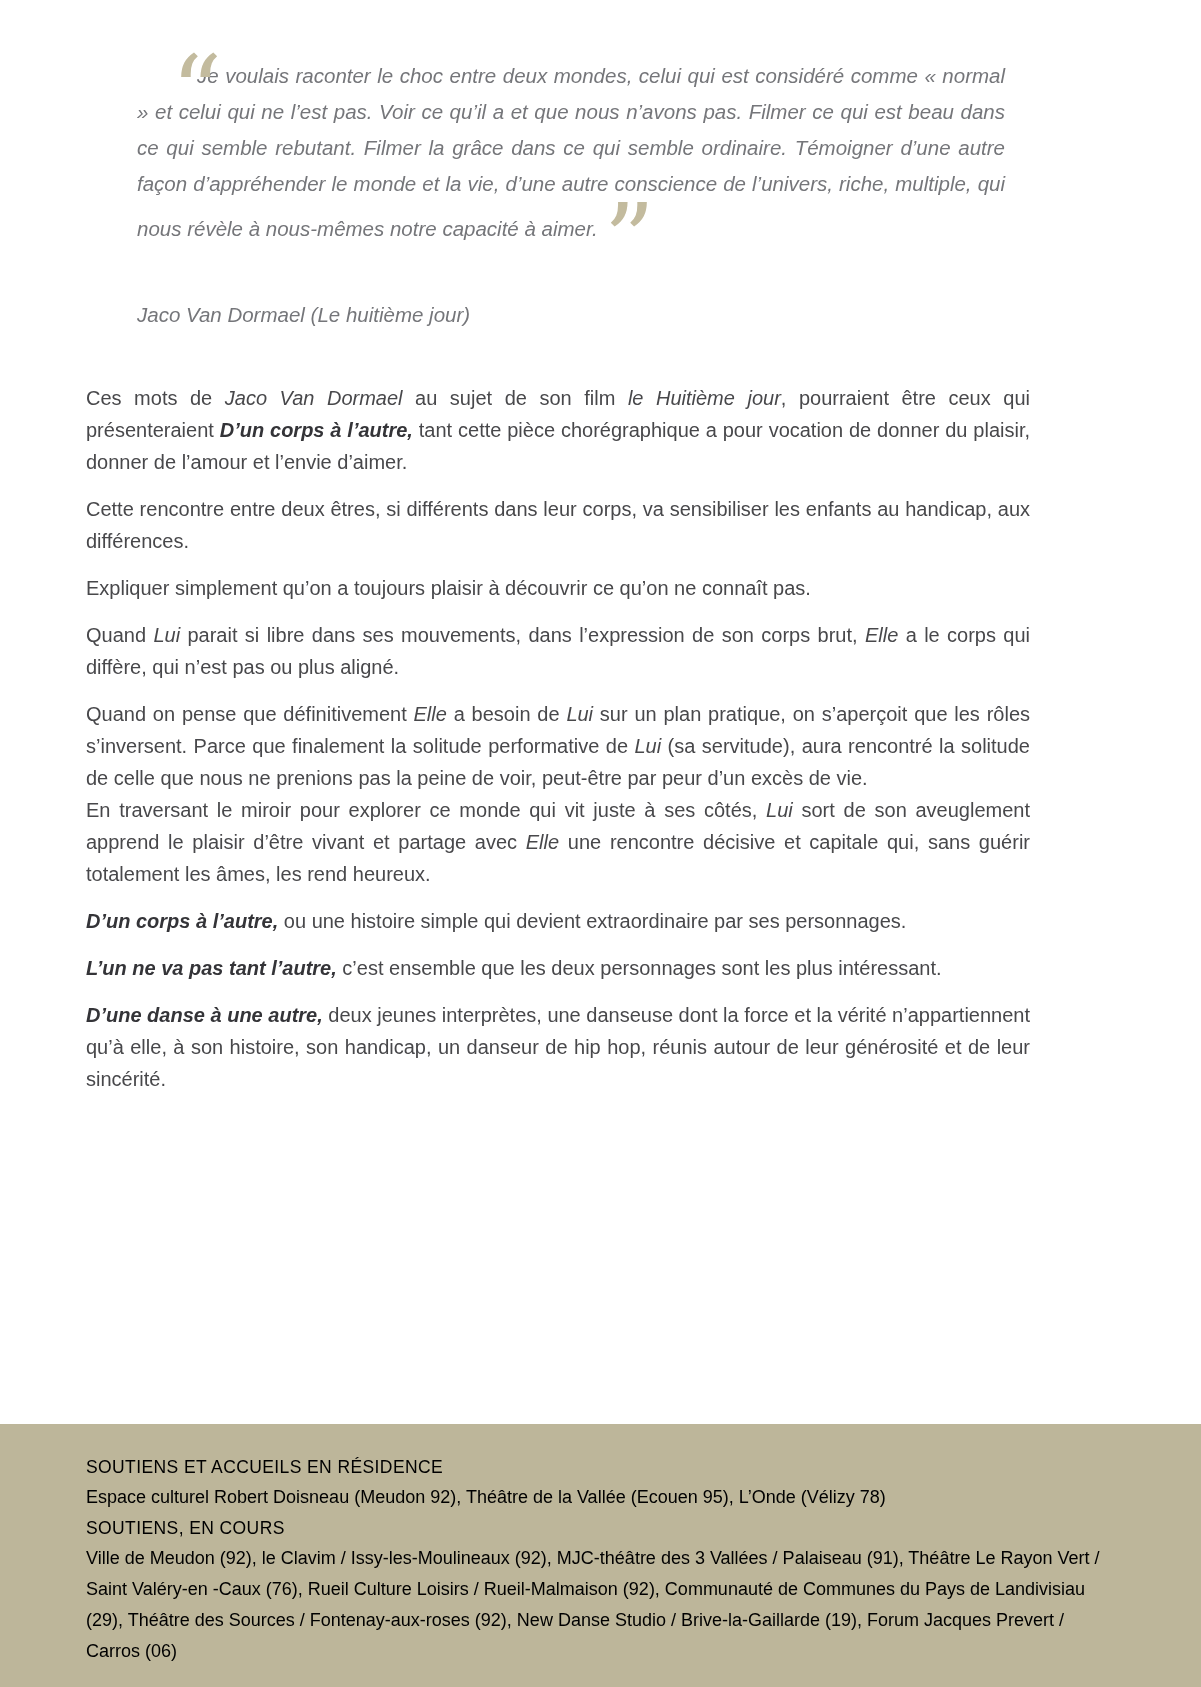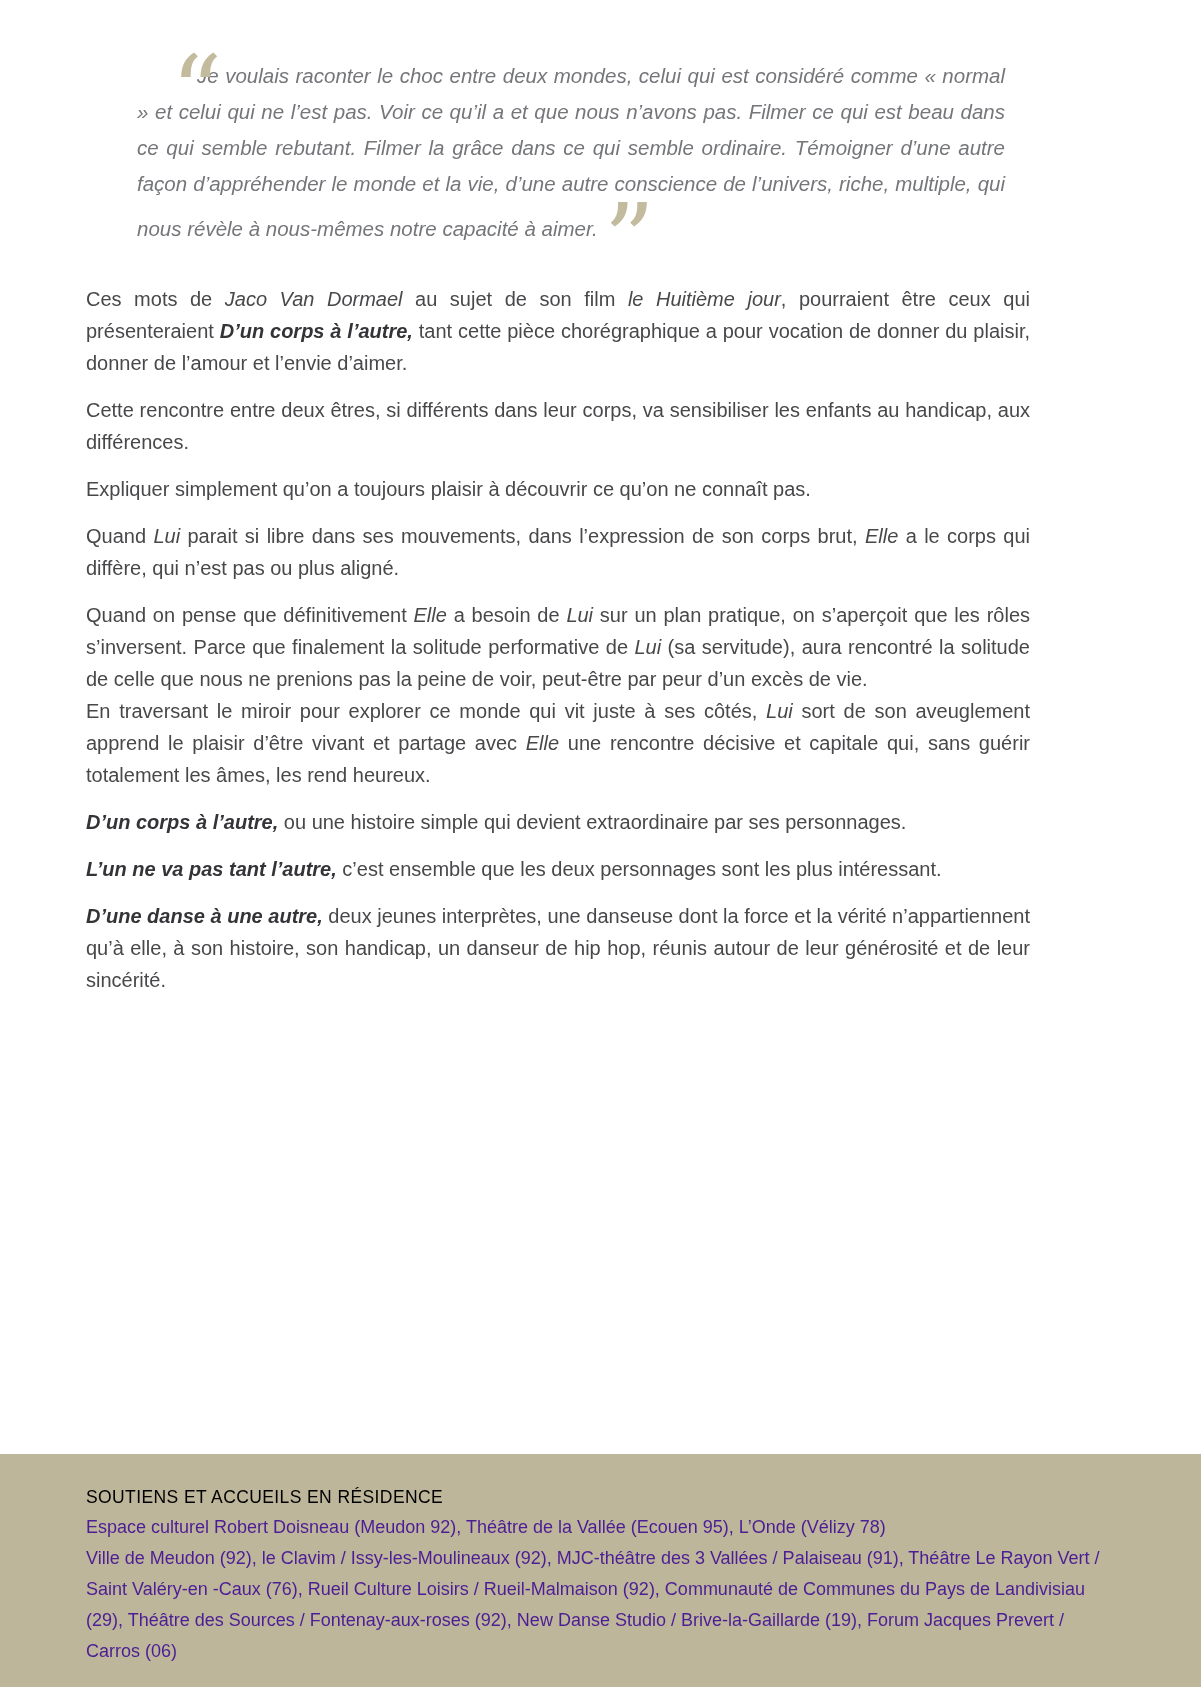--- a/index.html
+++ b/index.html
@@ -39,21 +39,21 @@
   .attribution {
     margin:54px 0 0 51px;
     font-style:italic;
     color:#75767a;
     font-size:20.5px;
     line-height:28px;
   }
 
   
   .paras {
-    margin-top:36px;
+    margin-top:53px;
     color:#48484b;
     font-size:20px;
     line-height:32px;
     text-align:justify;
   }
   .paras p { margin:0 0 15px 0; }
   .seg-n { font-style:normal; }
   .seg-i { font-style:italic; }
   .seg-bi { font-style:italic; font-weight:700; color:#343438; }
 
@@ -64,48 +64,50 @@
     box-sizing:border-box;
   }
   .f-heading {
     color:#000000;
     font-weight:400;
     font-size:17.5px;
     letter-spacing:0.4px;
     line-height:30px;
   }
   .f-text {
-    color:#4c1d95;
+    color:#000000;
     font-size:18px;
     line-height:31px;
     margin-bottom:0;
   }
 </style>
 </head>
 <body>
 
 <div class="page">
   <div class="main">
 
     <div class="quote-wrap">
       <span class="qmark qopen">“</span><span>Je voulais raconter le choc entre deux mondes, celui qui est considéré comme « normal » et celui qui ne l’est pas. Voir ce qu’il a et que nous n’avons pas. Filmer ce qui est beau dans ce qui semble rebutant. Filmer la grâce dans ce qui semble ordinaire. Témoigner d’une autre façon d’appréhender le monde et la vie, d’une autre conscience de l’univers, riche, multiple, qui nous révèle à nous-mêmes notre capacité à aimer.</span><span class="qmark qclose">”</span>
     </div>
 
+    <div class="attribution">Jaco Van Dormael (Le huitième jour)</div>
 
     <div class="paras">
         <p><span class="seg-n">Ces mots de </span><span class="seg-i">Jaco Van Dormael</span><span class="seg-n"> au sujet de son film </span><span class="seg-i">le Huitième jour</span><span class="seg-n">, pourraient être ceux qui présenteraient </span><span class="seg-bi">D’un corps à l’autre,</span><span class="seg-n"> tant cette pièce chorégraphique a pour vocation de donner du plaisir, donner de l’amour et l’envie d’aimer.</span></p>
         <p><span class="seg-n">Cette rencontre entre deux êtres, si différents dans leur corps, va sensibiliser les enfants au handicap, aux différences.</span></p>
         <p><span class="seg-n">Expliquer simplement qu’on a toujours plaisir à découvrir ce qu’on ne connaît pas.</span></p>
         <p><span class="seg-n">Quand </span><span class="seg-i">Lui</span><span class="seg-n"> parait si libre dans ses mouvements, dans l’expression de son corps brut, </span><span class="seg-i">Elle</span><span class="seg-n"> a le corps qui diffère, qui n’est pas ou plus aligné.</span></p>
         <p><span class="seg-n">Quand on pense que définitivement </span><span class="seg-i">Elle</span><span class="seg-n"> a besoin de </span><span class="seg-i">Lui</span><span class="seg-n"> sur un plan pratique, on s’aperçoit que les rôles s’inversent. Parce que finalement la solitude performative de </span><span class="seg-i">Lui</span><span class="seg-n"> (sa servitude), aura rencontré la solitude de celle que nous ne prenions pas la peine de voir, peut-être par peur d’un excès de vie.</span><br><span class="seg-n">En traversant le miroir pour explorer ce monde qui vit juste à ses côtés, </span><span class="seg-i">Lui</span><span class="seg-n"> sort de son aveuglement apprend le plaisir d’être vivant et partage avec </span><span class="seg-i">Elle</span><span class="seg-n"> une rencontre décisive et capitale qui, sans guérir totalement les âmes, les rend heureux.</span></p>
         <p><span class="seg-bi">D’un corps à l’autre,</span><span class="seg-n"> ou une histoire simple qui devient extraordinaire par ses personnages.</span></p>
         <p><span class="seg-bi">L’un ne va pas tant l’autre,</span><span class="seg-n"> c’est ensemble que les deux personnages sont les plus intéressant.</span></p>
         <p><span class="seg-bi">D’une danse à une autre,</span><span class="seg-n"> deux jeunes interprètes, une danseuse dont la force et la vérité n’appartiennent qu’à elle, à son histoire, son handicap, un danseur de hip hop, réunis autour de leur générosité et de leur sincérité.</span></p>
       </div>
 
   </div>
 
   <div class="footer">
     <div class="f-heading">SOUTIENS ET ACCUEILS EN RÉSIDENCE</div>
     <div class="f-text">Espace culturel Robert Doisneau (Meudon 92), Théâtre de la Vallée (Ecouen 95), L’Onde (Vélizy 78)</div>
+    <div class="f-heading">SOUTIENS, EN COURS</div>
     <div class="f-text">Ville de Meudon (92),  le Clavim / Issy-les-Moulineaux (92), MJC-théâtre des 3 Vallées / Palaiseau (91),  Théâtre Le Rayon Vert / Saint Valéry-en -Caux (76), Rueil Culture Loisirs / Rueil-Malmaison (92), Communauté de Communes du Pays de Landivisiau (29), Théâtre des Sources / Fontenay-aux-roses (92), New Danse Studio / Brive-la-Gaillarde (19), Forum Jacques Prevert / Carros (06)</div>
   </div>
 </div>
 
 </body></html>

